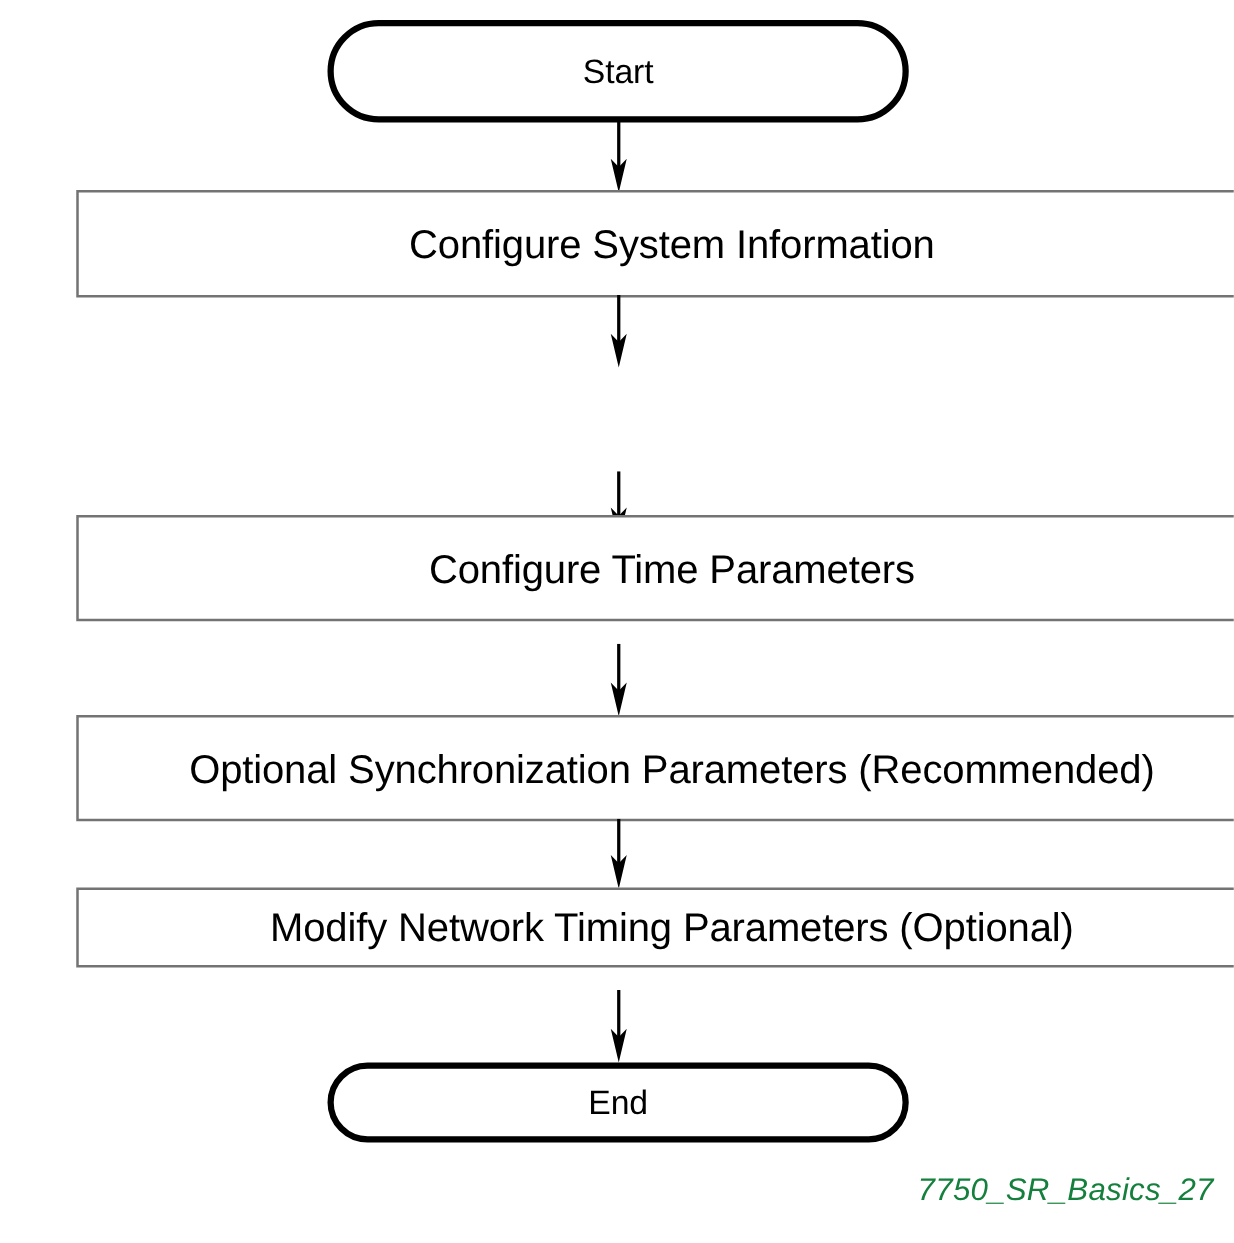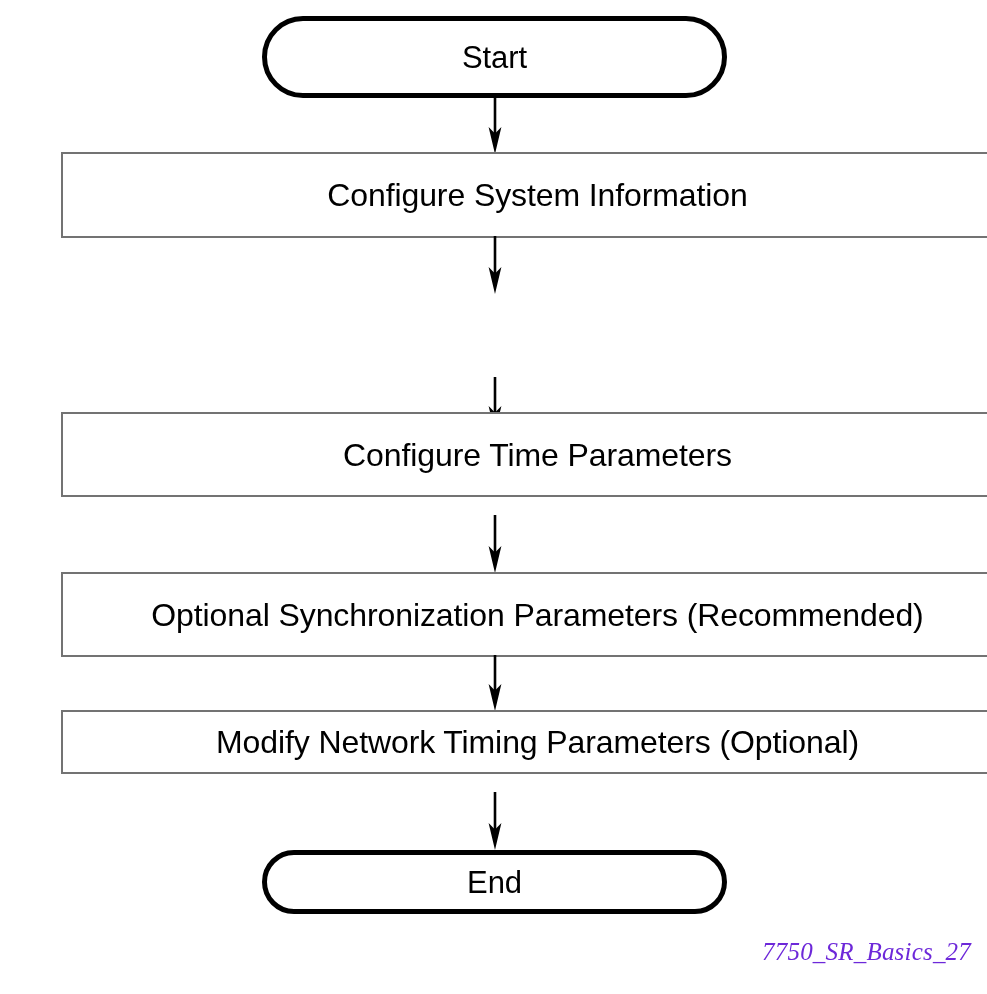--- a/index.html
+++ b/index.html
@@ -47,21 +47,21 @@
     color: #000000;
     font-family: "Liberation Sans", sans-serif;
     font-weight: 400;
     white-space: nowrap;
     line-height: 1;
     letter-spacing: -0.1px;
     text-align: center;
   }
 
   .terminator .node-label {
-    font-size: 31px;
+    font-size: 27px;
   }
 
   .process .node-label {
     font-size: 32px;
   }
 
   
   #node-start      { left: 262px; top: 16px;  width: 465px; height: 82px; }
   #node-system     { left: 17px;  top: 152px; width: 953px; height: 86px; }
   #node-ha         { left: 17px;  top: 293px; width: 953px; height: 86px; }
@@ -83,24 +83,24 @@
   #conn-3 { top: 377px; height: 58px; }
   #conn-4 { top: 515px; height: 60px; }
   #conn-5 { top: 655px; height: 58px; }
   #conn-6 { top: 792px; height: 60px; }
 
   
   #figure-caption {
     position: absolute;
     right: 16px;
     top: 938px;
-    font-family: Liberation Serif, serif;
+    font-family: Liberation Sans, sans-serif;
     font-style: italic;
     font-size: 25px;
-    color: #6d28d9;
+    color: #15803d;
     white-space: nowrap;
     letter-spacing: 0.2px;
   }
 </style>
 </head>
 <body>
 
 <div id="flowchart">
 
   <div class="node terminator" id="node-start">

